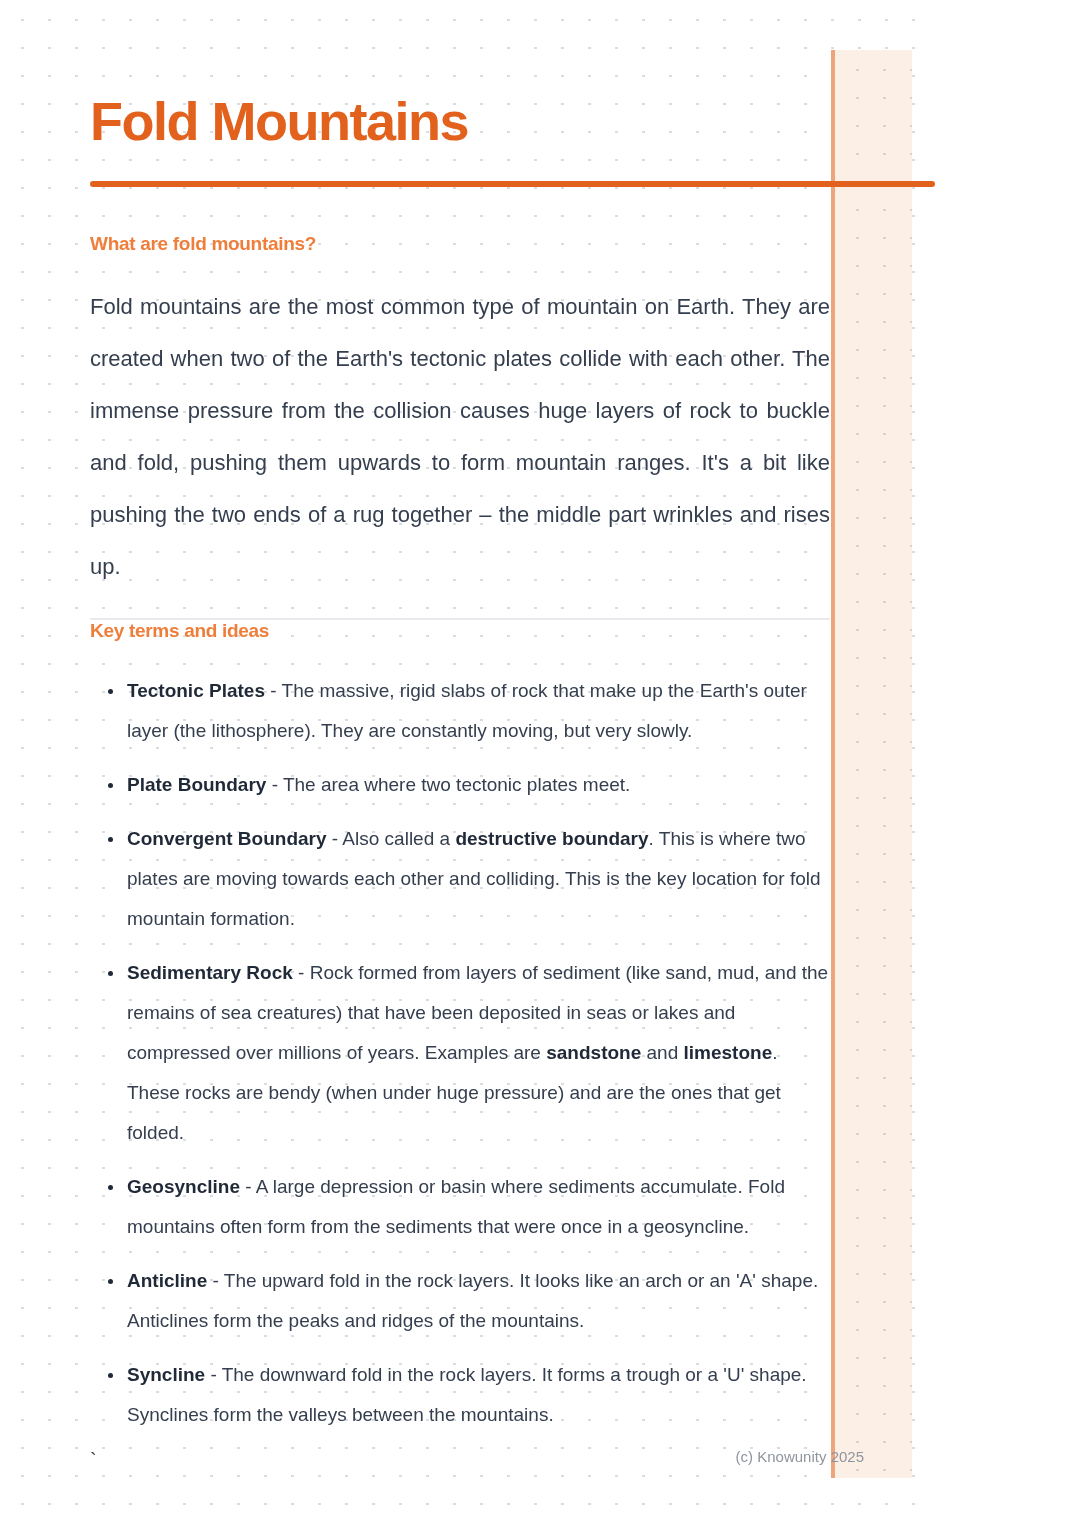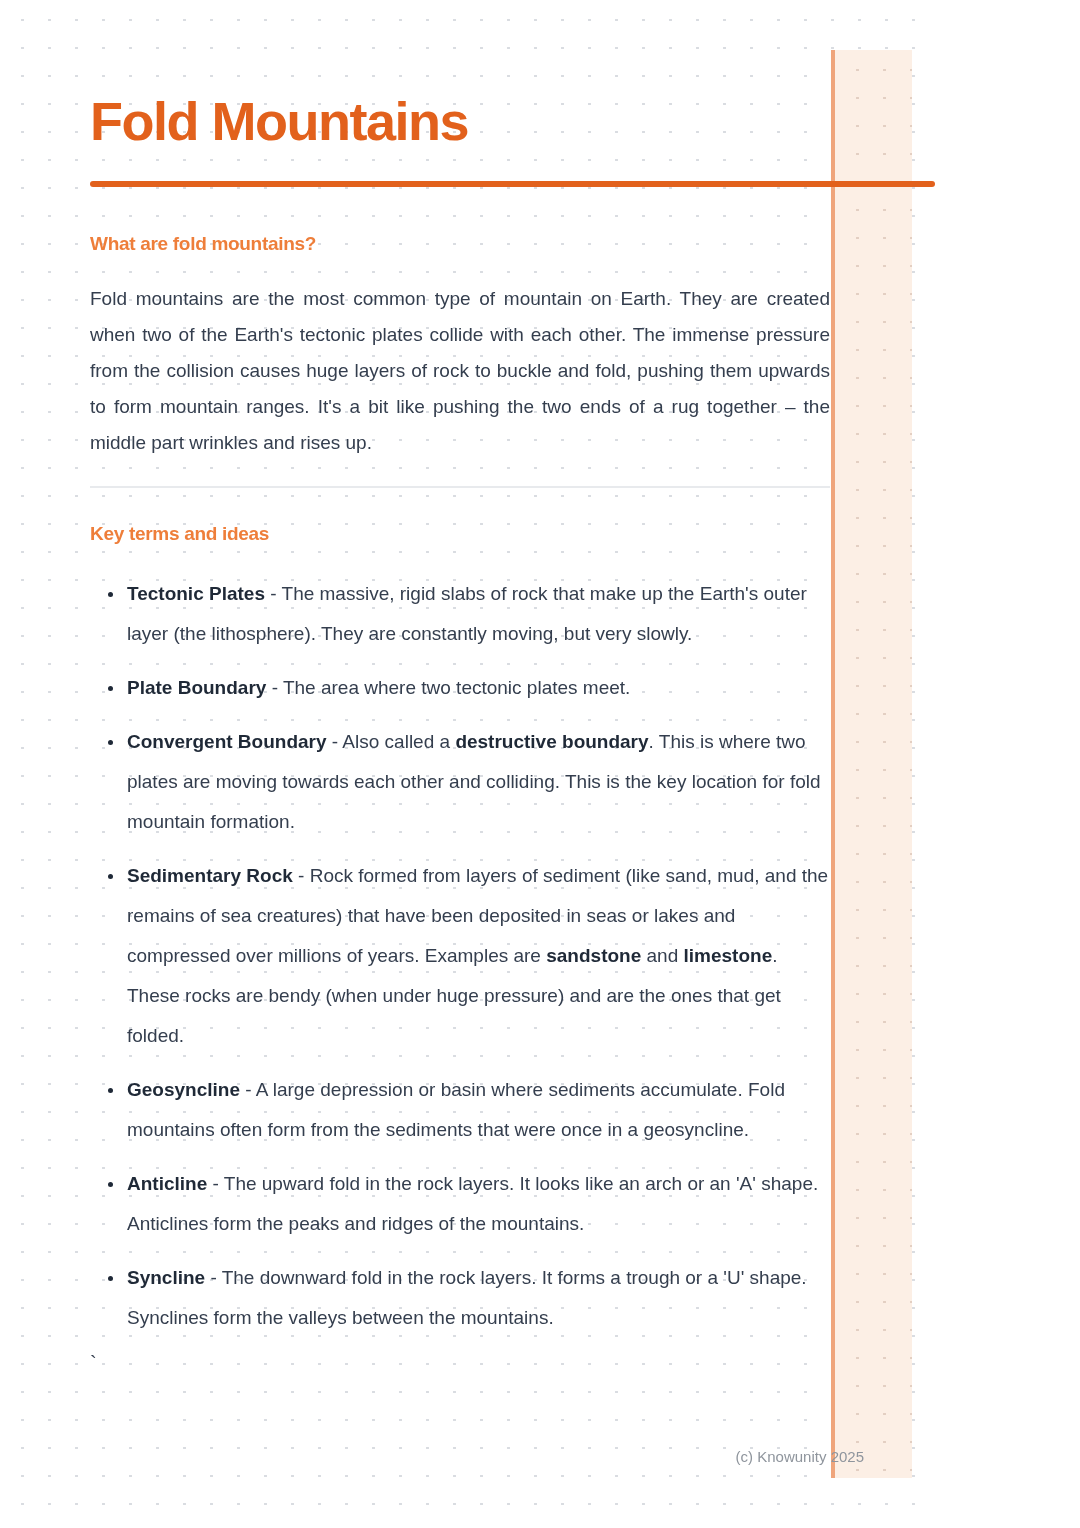--- a/index.html
+++ b/index.html
@@ -51,33 +51,33 @@
     margin: 0;
     font-size: 19px;
     font-weight: 700;
     line-height: 1.2;
     letter-spacing: -0.3px;
     color: #ee7e3a;
   }
   .heading-intro { margin-top: 46px; }
   .intro-paragraph {
     margin: 25px 0 0 0;
-    font-size: 19px;
-    line-height: 36px;
+    font-size: 22px;
+    line-height: 52px;
     text-align: justify;
     color: #343e4e;
   }
   .section-divider {
     margin-top: 25px;
     width: 740px;
     height: 2px;
     background: #e8eaed;
     border: none;
   }
-  .heading-keyterms { margin-top: 35px; }
+  .heading-keyterms { }
   .key-terms-list {
     margin: 28px 0 0 0;
     padding-left: 35px;
     font-size: 19px;
     line-height: 40px;
     color: #343e4e;
   }
   .key-terms-list li {
     margin-bottom: 14px;
     padding-left: 2px;

